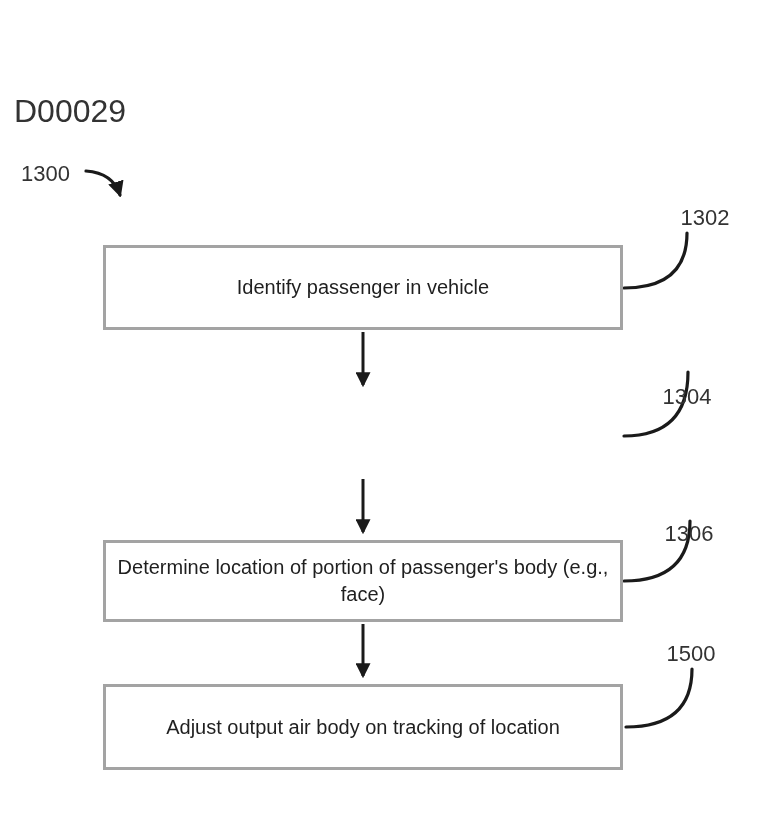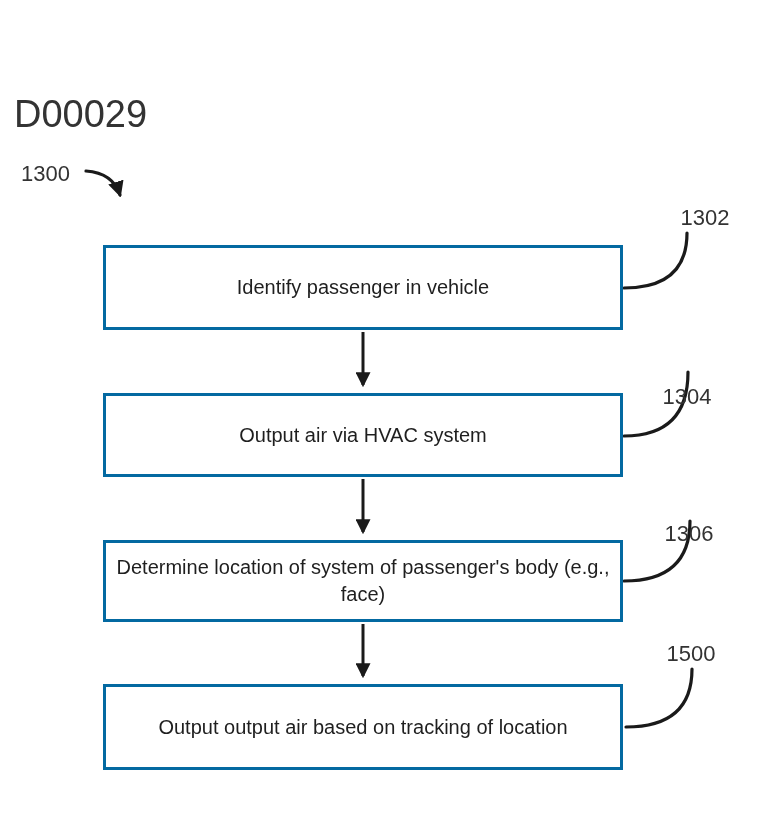--- a/index.html
+++ b/index.html
@@ -24,38 +24,38 @@
     text-align: center;
     font-size: 43px;
     font-weight: 500;
     letter-spacing: 1px;
     color: #262626;
   }
   .doc-id {
     position: absolute;
     top: 95px;
     left: 14px;
-    font-size: 38px;
+    font-size: 32px;
     font-weight: 500;
     line-height: 1;
     color: #333333;
   }
   .flow-ref {
     position: absolute;
     top: 163px;
     left: 21px;
     font-size: 22px;
     line-height: 1;
     color: #333333;
   }
   .step-box {
     position: absolute;
     left: 103px;
     width: 520px;
-    border: 3px solid #0369a1;
+    border: 3px solid #a3a3a3;
     box-sizing: border-box;
     background: #ffffff;
     display: flex;
     align-items: center;
     justify-content: center;
     text-align: center;
     font-size: 20px;
     line-height: 1.35;
     color: #1f1f1f;
     padding: 4px 10px;
@@ -108,28 +108,25 @@
 
     <path d="M 624 288 Q 687 288 687 233" fill="none" stroke="#1a1a1a" stroke-width="3.2" stroke-linecap="round"></path>
     <path d="M 624 436 Q 688 436 688 372" fill="none" stroke="#1a1a1a" stroke-width="3.2" stroke-linecap="round"></path>
     <path d="M 624 581 Q 690 581 690 521" fill="none" stroke="#1a1a1a" stroke-width="3.2" stroke-linecap="round"></path>
     <path d="M 626 727 Q 692 727 692 669" fill="none" stroke="#1a1a1a" stroke-width="3.2" stroke-linecap="round"></path>
   </svg>
 
   <div class="step-box box-1">
     <span>Identify passenger in vehicle</span>
   </div>
-  <div class="step-box box-2">
-    <span>Output air via HVAC system</span>
-  </div>
   <div class="step-box box-3">
-    <span>Determine location of system of passenger's body (e.g., face)</span>
+    <span>Determine location of portion of passenger's body (e.g., face)</span>
   </div>
   <div class="step-box box-4">
-    <span>Output output air based on tracking of location</span>
+    <span>Adjust output air body on tracking of location</span>
   </div>
 
   <div class="ref-label ref-1302">1302</div>
   <div class="ref-label ref-1304">1304</div>
   <div class="ref-label ref-1306">1306</div>
   <div class="ref-label ref-1308">1500</div>
 
 </div>
 
 </body></html>

